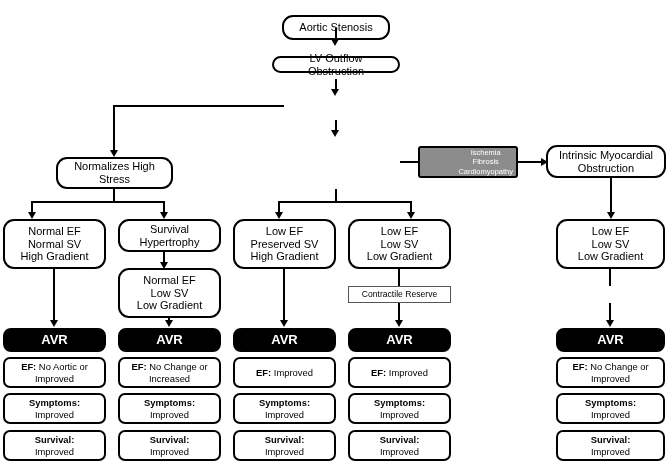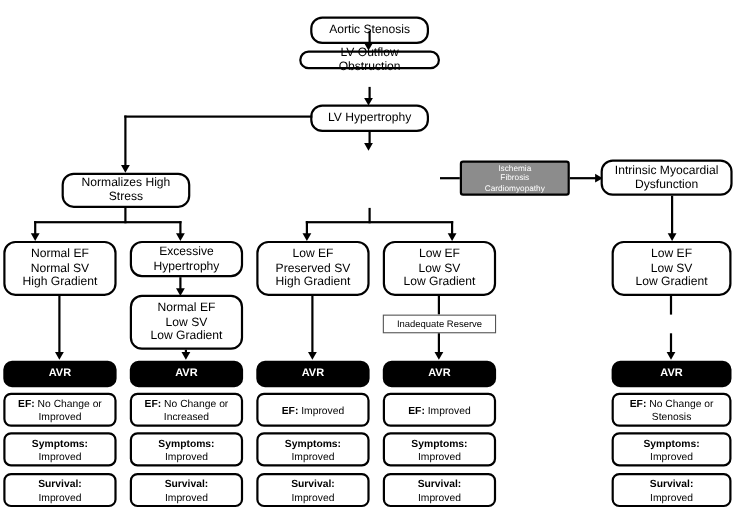--- a/index.html
+++ b/index.html
@@ -41,32 +41,33 @@
 
   
   .node.big { border-radius: 11px; }
 
   
   .node.avr {
     background: #000000;
     border-color: #000000;
     color: #ffffff;
     font-weight: bold;
-    font-size: 10px;
+    font-size: 13px;
     border-radius: 8px;
   }
 
   
   .node.grey {
     background: #8c8c8c;
     border-color: #000000;
     color: #ffffff;
     font-size: 7.5px;
     border-radius: 3px;
     line-height: 1.22;
+    justify-content: flex-end;
   }
 
   
   .node.thin {
     border: 1px solid #555555;
     border-radius: 0;
     font-size: 8.6px;
     background: #ffffff;
   }
 
@@ -108,31 +109,28 @@
 
 <div id="diagram">
 
   <div class="node big" style="left:282px; top:3px; width:108px; height:25px;margin-top:12px;">
     <span class="txt">Aortic Stenosis</span>
   </div>
 
   <div class="vline" style="left:335px; top:28px; height:12px;"></div>
   <div class="arrow" style="left:331px; top:39px;"></div>
 
-  <div class="node big" style="left:272px; top:46px; width:128px; height:17px;">
+  <div class="node big" style="left:272px; top:56px; width:128px; height:17px;">
     <span class="txt">LV Outflow
 Obstruction</span>
   </div>
 
   <div class="vline" style="left:335px; top:79px; height:11px;"></div>
   <div class="arrow" style="left:331px; top:89px;"></div>
 
-  <div class="node big" style="left:282px; top:95px; width:108px; height:25px;">
-    <span class="txt">LV Hypertrophy</span>
-  </div>
 
   <div class="hline" style="left:113px; top:105px; width:171px;"></div>
   <div class="vline" style="left:113px; top:105px; height:46px;"></div>
   <div class="arrow" style="left:109.5px; top:150px;"></div>
 
   <div class="vline" style="left:335px; top:120px; height:11px;"></div>
   <div class="arrow" style="left:331px; top:130px;"></div>
 
   <div class="node big" style="left:56px; top:157px; width:117px; height:32px;">
     <span class="txt">Normalizes High
@@ -146,21 +144,21 @@
     <span class="txt">Ischemia
 Fibrosis
 Cardiomyopathy</span>
   </div>
 
   <div class="hline" style="left:518px; top:161px; width:24px;"></div>
   <div class="arrow-right" style="left:541px; top:157.5px;"></div>
 
   <div class="node big" style="left:546px; top:145px; width:120px; height:33px;">
     <span class="txt">Intrinsic Myocardial
-Dysfunction</span>
+Obstruction</span>
   </div>
 
   <div class="vline" style="left:113px; top:189px; height:14px;"></div>
   <div class="hline" style="left:31px; top:201px; width:134px;"></div>
   <div class="vline" style="left:31px; top:201px; height:12px;"></div>
   <div class="arrow" style="left:27.5px; top:212px;"></div>
   <div class="vline" style="left:163px; top:201px; height:12px;"></div>
   <div class="arrow" style="left:159.5px; top:212px;"></div>
 
   <div class="vline" style="left:335px; top:189px; height:14px;"></div>
@@ -173,21 +171,21 @@
   <div class="vline" style="left:610px; top:178px; height:35px;"></div>
   <div class="arrow" style="left:606.5px; top:212px;"></div>
 
   <div class="node big" style="left:3px; top:219px; width:103px; height:50px;">
     <span class="txt">Normal EF
 Normal SV
 High Gradient</span>
   </div>
 
   <div class="node big" style="left:118px; top:219px; width:103px; height:33px;">
-    <span class="txt">Excessive
+    <span class="txt">Survival
 Hypertrophy</span>
   </div>
 
   <div class="vline" style="left:163px; top:252px; height:11px;"></div>
   <div class="arrow" style="left:159.5px; top:262px;"></div>
 
   <div class="node big" style="left:118px; top:268px; width:103px; height:50px;">
     <span class="txt">Normal EF
 Low SV
 Low Gradient</span>
@@ -206,21 +204,21 @@
   </div>
 
   <div class="node big" style="left:556px; top:219px; width:109px; height:50px;">
     <span class="txt">Low EF
 Low SV
 Low Gradient</span>
   </div>
 
   <div class="vline" style="left:398px; top:269px; height:17px;"></div>
   <div class="node thin" style="left:348px; top:286px; width:103px; height:17px;">
-    <span class="txt">Inadequate Reserve</span>
+    <span class="txt">Contractile Reserve</span>
   </div>
 
   <div class="vline" style="left:609px; top:269px; height:17px;"></div>
 
   <div class="vline" style="left:53px; top:269px; height:52px;"></div>
   <div class="arrow" style="left:49.5px; top:320px;"></div>
 
   <div class="vline" style="left:168px; top:318px; height:3px;"></div>
   <div class="arrow" style="left:164.5px; top:320px;"></div>
 
@@ -230,21 +228,21 @@
   <div class="vline" style="left:398px; top:303px; height:18px;"></div>
   <div class="arrow" style="left:394.5px; top:320px;"></div>
 
   <div class="vline" style="left:609px; top:303px; height:18px;"></div>
   <div class="arrow" style="left:605.5px; top:320px;"></div>
 
   <div class="node avr" style="left:3px; top:328px; width:103px; height:24px;">
     <span class="txt">AVR</span>
   </div>
   <div class="node outcome" style="left:3px; top:357px; width:103px; height:31px;">
-    <span><b>EF:</b> <span class="txt" style="display:inline">No Change or
+    <span><b>EF:</b> <span class="txt" style="display:inline">No Aortic or
 Improved</span></span>
   </div>
   <div class="node outcome" style="left:3px; top:393px; width:103px; height:31px;">
     <span><b>Symptoms:</b><br><span class="txt" style="display:inline">Improved</span></span>
   </div>
   <div class="node outcome" style="left:3px; top:430px; width:103px; height:31px;">
     <span><b>Survival:</b><br><span class="txt" style="display:inline">Improved</span></span>
   </div>
 
   <div class="node avr" style="left:118px; top:328px; width:103px; height:24px;">
@@ -285,21 +283,21 @@
   </div>
   <div class="node outcome" style="left:348px; top:430px; width:103px; height:31px;">
     <span><b>Survival:</b><br><span class="txt" style="display:inline">Improved</span></span>
   </div>
 
   <div class="node avr" style="left:556px; top:328px; width:109px; height:24px;">
     <span class="txt">AVR</span>
   </div>
   <div class="node outcome" style="left:556px; top:357px; width:109px; height:31px;">
     <span><b>EF:</b> <span class="txt" style="display:inline">No Change or
-Stenosis</span></span>
+Improved</span></span>
   </div>
   <div class="node outcome" style="left:556px; top:393px; width:109px; height:31px;">
     <span><b>Symptoms:</b><br><span class="txt" style="display:inline">Improved</span></span>
   </div>
   <div class="node outcome" style="left:556px; top:430px; width:109px; height:31px;">
     <span><b>Survival:</b><br><span class="txt" style="display:inline">Improved</span></span>
   </div>
 
 </div>
 

